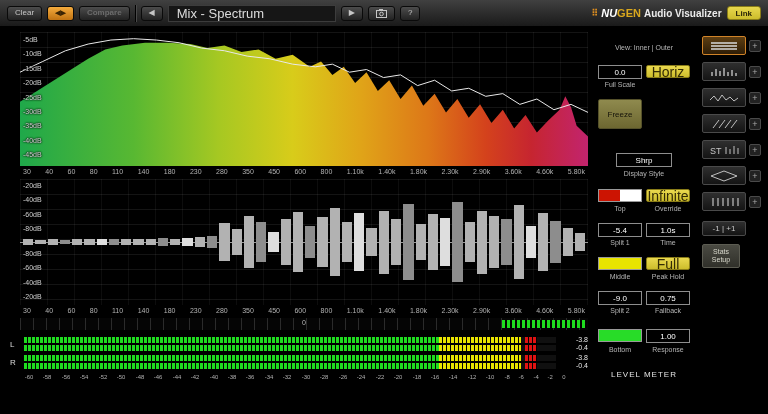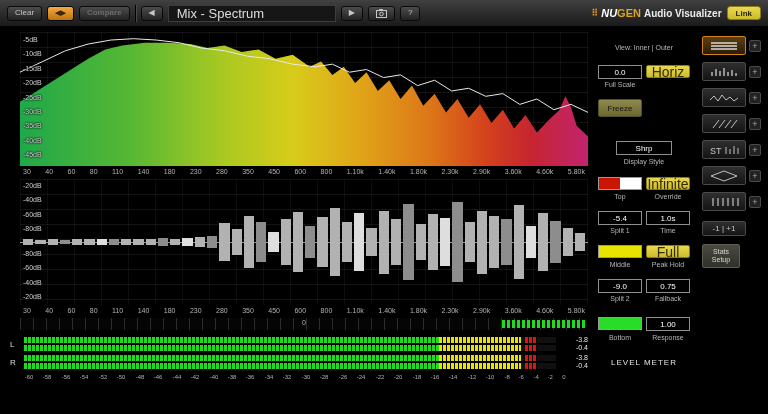--- a/index.html
+++ b/index.html
@@ -87,21 +87,21 @@
   .ctl-row { display:flex; gap:4px; }
   .cell { width:44px; }
   .ctl-label { font-size:7px; color:#b5b5b5; height:9px; line-height:9px; }
   .center { text-align:center; }
   .lab-row { display:flex; gap:4px; }
   .lab-row span { width:44px; text-align:center; font-size:7px; color:#b5b5b5; }
   .btn-yellow { height:13px; width:44px; border:1px solid #8a7d18; border-radius:2px;
                 background:linear-gradient(#ead94f, var(--accent-yellow)); color:#33
 2b05;
                 font-size:14px; display:flex; align-items:center; justify-content:center; color:#332b05; }
-  .btn-olive { height:18px; width:44px; border:1px solid #55512a; border-radius:2px;
+  .btn-olive { height:30px; width:44px; border:1px solid #55512a; border-radius:2px;
                background:linear-gradient(#8f8a4e,#6d6731); color:#15130a; font-size:8px;
                display:flex; align-items:center; justify-content:center; }
   .swatch { height:13px; width:44px; border:1px solid #999; display:flex; }
   .swatch span { flex:1; height:100%; }
   .lvl-title { text-align:center; font-size:8px; letter-spacing:1px; color:#e2e2e2; }
 
   
   #modebar { position:absolute; left:702px; top:36px; width:62px; display:flex; flex-direction:column; }
   .mode-row { display:flex; align-items:center; gap:3px; margin-bottom:7px; }
   .mode-btn { width:44px; height:19px; background:linear-gradient(#2f2f2f,#141414);

